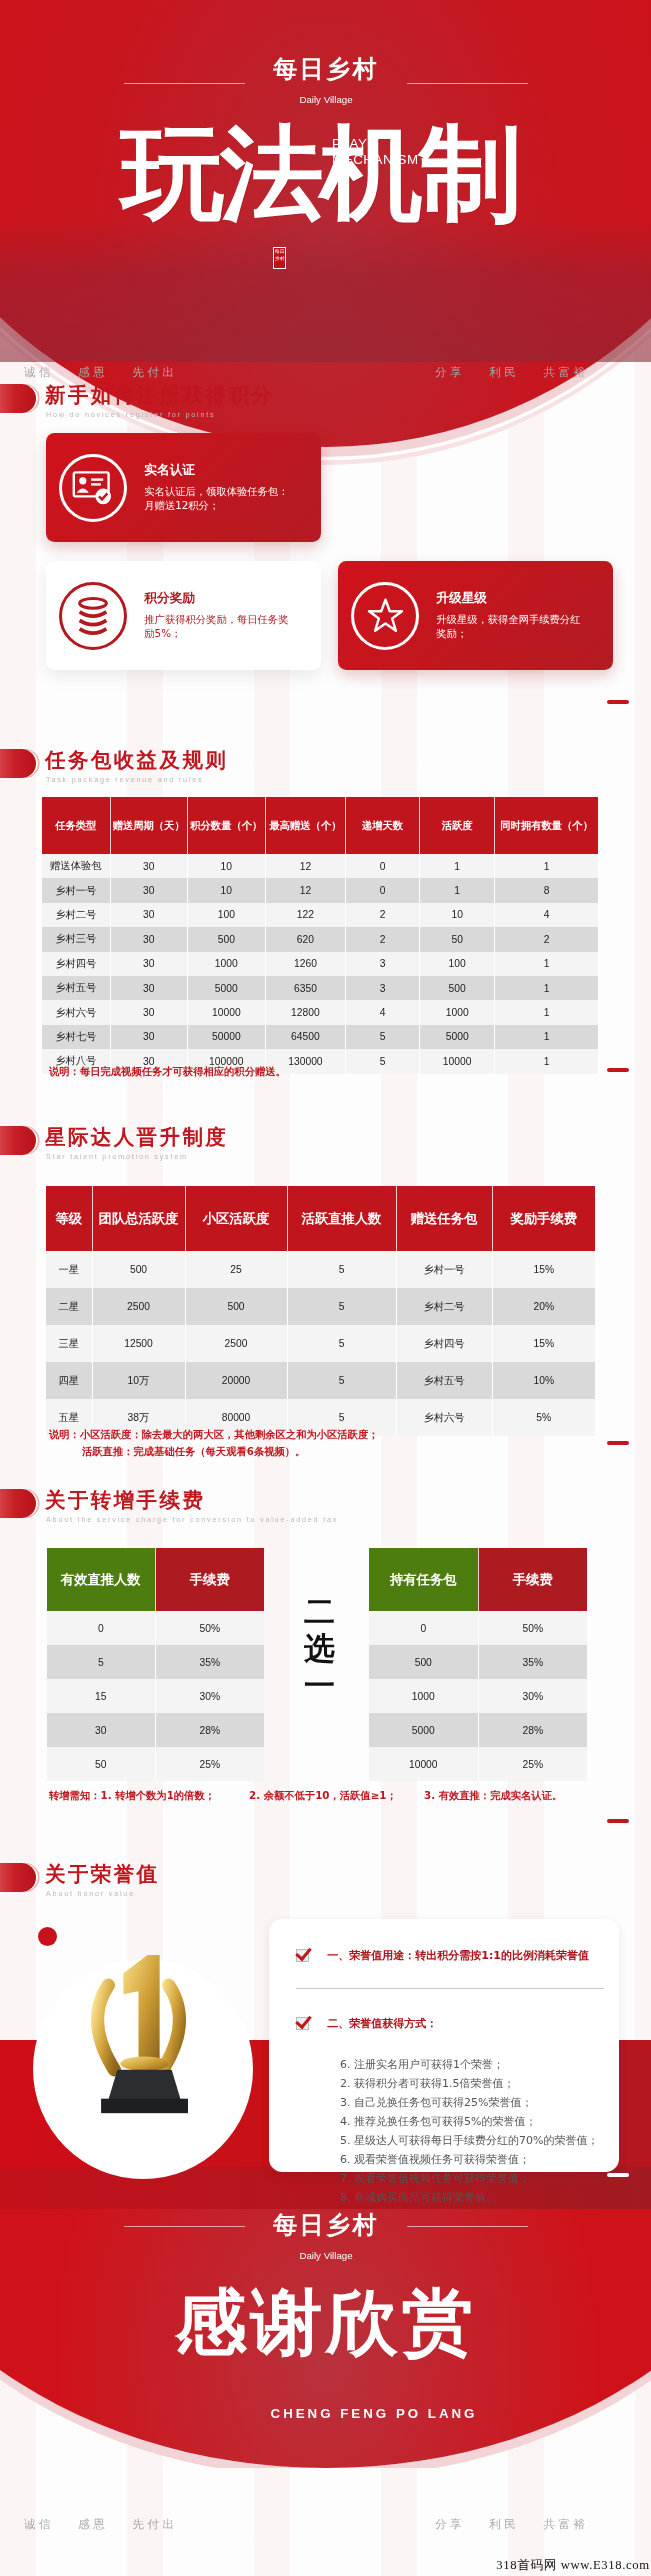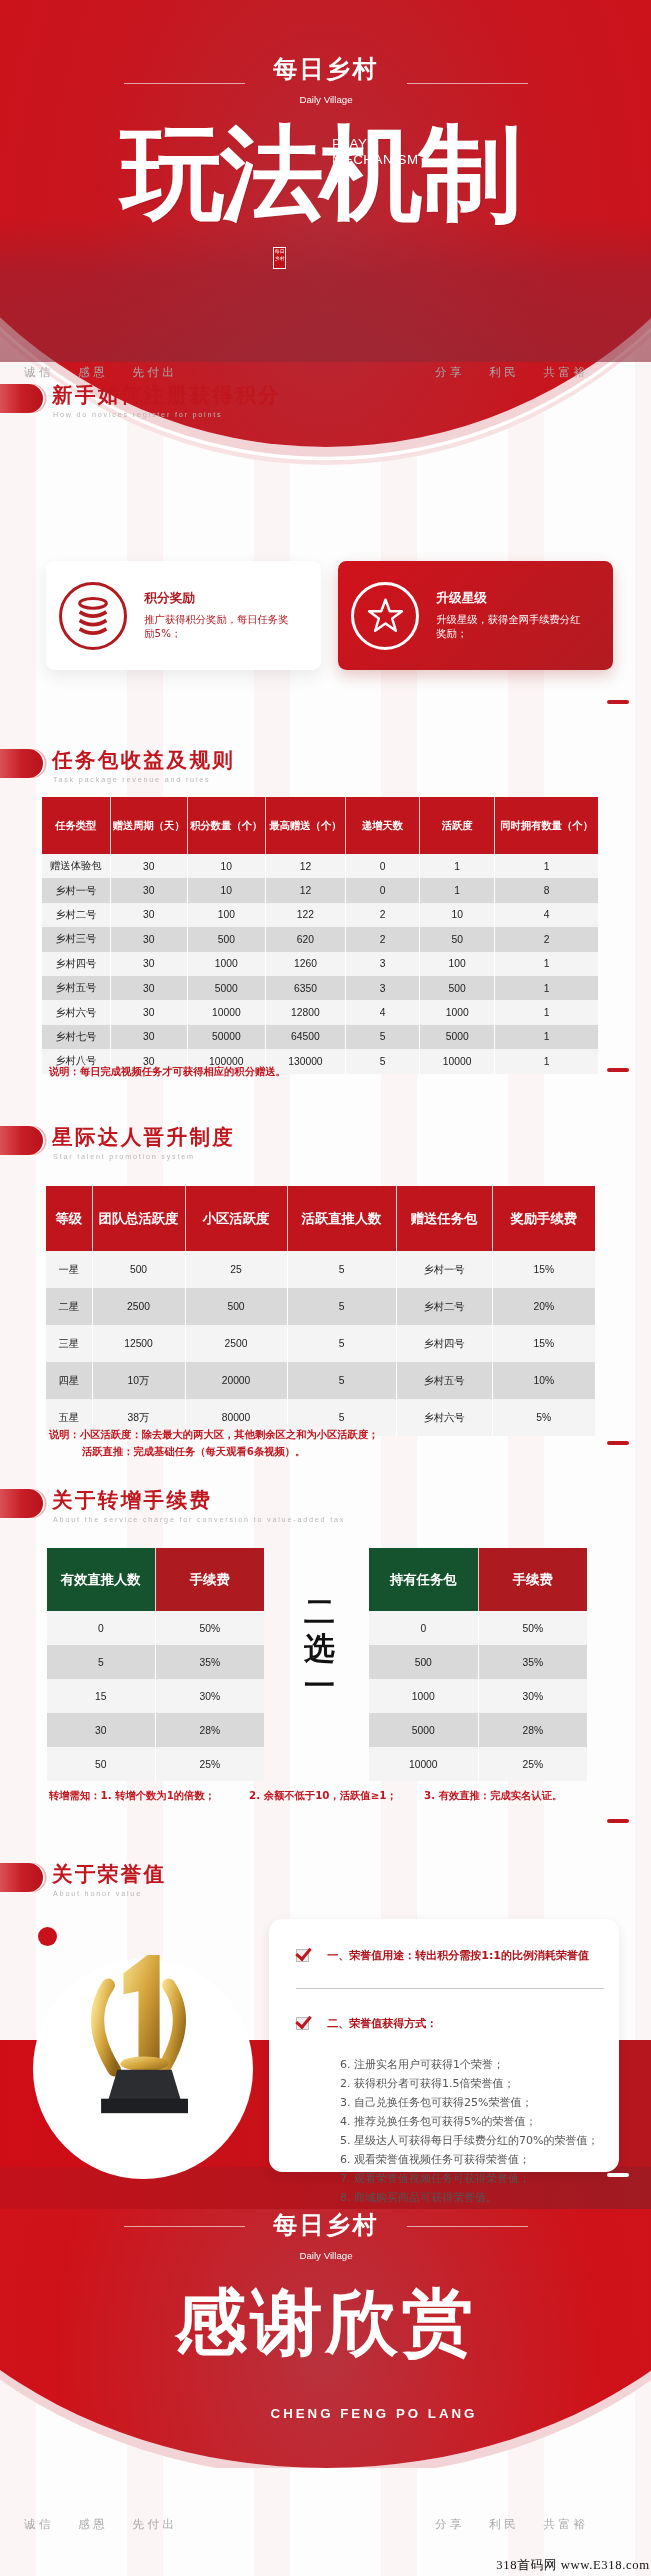--- a/index.html
+++ b/index.html
@@ -30,21 +30,21 @@
     font-family: "DejaVu Serif", serif; font-weight: 700; font-size: 103px; line-height: 1; letter-spacing: -3.6px;
     text-shadow: 1.2px 1.2px 0 rgba(0,0,0,0.08); }
   .hero-title span { display: inline-block; }
   .hero-sub { position: absolute; left: 332px; top: 136px; color: #fff; font-family: "Liberation Sans", sans-serif; font-size: 13.3px; line-height: 15.7px; letter-spacing: 0.6px; }
   .hero-seal { position: absolute; left: 273px; top: 247px; width: 13.3px; height: 22px; background: #c01018; border: 0.6px solid #fff; color: #fff; font-size: 4.8px; text-align: center; line-height: 7.2px; }
 
   .motto { position: absolute; z-index: 2; font-size: 11.5px; color: #a9a9a9; letter-spacing: 3.6px; }
   .motto span { margin-right: 24px; }
 
   
-  .sec-head { position: absolute; left: 7px; z-index: 2; height: 42px; width: 422px; }
+  .sec-head { position: absolute; left: 0; z-index: 2; height: 42px; width: 422px; }
   .sec-pill { position: absolute; left: -18px; top: 4.8px; width: 54px; height: 29px; border-radius: 0 18px 18px 0;
     background: linear-gradient(90deg, #e36a6f 0%, #c81f27 60%, #b8121a 100%);
     box-shadow: 2.4px 0 0 -0.6px #fff, 3.6px 0 0 0 #e7b6b8; }
   .sec-title { position: absolute; left: 45px; top: 2.4px; font-size: 20.5px; font-weight: 700; color: #c0161e; letter-spacing: 2.4px; white-space: nowrap; }
   .sec-sub { position: absolute; left: 46px; top: 31px; font-size: 7.2px; color: #b8b8b8; letter-spacing: 1.8px; font-family: "Liberation Sans", sans-serif; white-space: nowrap; }
   .sec-dash { position: absolute; right: 23px; width: 22px; height: 4.2px; border-radius: 2.4px; background: #c0161e; z-index: 2; }
 
   
   .card { position: absolute; z-index: 2; width: 275px; height: 109px; border-radius: 8.4px; display: flex; align-items: center; padding-left: 13.3px; }
   .card.red { background: linear-gradient(135deg, #d0121b 0%, #b31b22 100%); box-shadow: 0 6px 14.5px rgba(150,0,0,0.22); color: #fff; }
@@ -62,21 +62,21 @@
   .tbl { position: absolute; z-index: 2; border-collapse: collapse; table-layout: fixed; }
   .tbl th { background: #c0151d; color: #fff; font-weight: 700; font-size: 10.3px; border-right: 0.6px solid rgba(255,255,255,0.8); white-space: nowrap; }
   .tbl td { text-align: center; font-size: 10.3px; color: #222; border-right: 0.6px solid #fff; font-family: "Liberation Sans", sans-serif; }
   .tbl tr:nth-child(odd) td { background: rgba(243,243,243,0.95); }
   .tbl tr:nth-child(even) td { background: rgba(215,215,215,0.95); }
   .tbl th:last-child, .tbl td:last-child { border-right: none; }
 
   .note { position: absolute; z-index: 2; color: #c0161e; font-weight: 700; font-size: 10.3px; line-height: 17px; }
 
   
-  .fee th.dark { background: #14532d; }
+  .fee th.dark { background: #4d7c0f; }
   .fee th.red { background: #ad1b21; }
   .either { position: absolute; z-index: 2; left: 304px; top: 1593px; width: 28px; text-align: center; font-size: 31px; font-weight: 900; color: #111; line-height: 37px; }
 
   
   .honor-red { position: absolute; z-index: 1; left: 0; top: 2040px; width: 652px; height: 127px; background: linear-gradient(90deg, #cf0d16 0%, #c4121a 60%, #b5171f 100%); }
   .honor-circle { position: absolute; z-index: 2; left: 33px; top: 1959px; width: 220px; height: 220px; border-radius: 50%; background: #fff; }
   .honor-dot { position: absolute; z-index: 3; left: 38px; top: 1927px; width: 19.3px; height: 19.3px; border-radius: 50%; background: #c8111a; }
   .trophy { position: absolute; z-index: 3; left: 72px; top: 1943px; width: 133px; height: 175px; }
   .honor-card { position: absolute; z-index: 3; left: 269px; top: 1919px; width: 350px; height: 253px; background: #fff; border-radius: 13.3px; box-shadow: 0 3.6px 12px rgba(0,0,0,0.08); }
   .hc-row { position: absolute; left: 27px; display: flex; align-items: center; }
@@ -128,20 +128,37 @@
   <div class="motto" style="left:435px;top:365px;">
     <span>分享</span><span>利民</span><span style="margin-right:0">共富裕</span>
   </div>
 
   <div class="sec-head" style="top:379px;">
     <div class="sec-pill"></div>
     <div class="sec-title">新手如何注册获得积分</div>
     <div class="sec-sub">How do novices register for points</div>
   </div>
 
+  <div class="card red" style="left:46px;top:433px;">
+    <div class="card-icon">
+      <svg width="42" height="36" viewBox="0 0 70 60">
+          <rect x="3" y="4" width="58" height="40" rx="3" fill="none" stroke="#fff" stroke-width="4"></rect>
+          <circle cx="18" cy="18" r="6" fill="#fff"></circle>
+          <path d="M8 38 q10 -14 20 0z" fill="#fff"></path>
+          <rect x="32" y="14" width="20" height="4" fill="#fff"></rect>
+          <rect x="32" y="22" width="16" height="4" fill="#fff"></rect>
+          <circle cx="52" cy="44" r="13" fill="#fff"></circle>
+          <path d="M45 44 l5 5 l9 -10" fill="none" stroke="#c0161e" stroke-width="4"></path>
+        </svg>
+    </div>
+    <div class="card-text">
+      <div class="card-title">实名认证</div>
+      <div class="card-desc">实名认证后，领取体验任务包：月赠送12积分；</div>
+    </div>
+  </div>
 
 
   <div class="card white" style="left:46px;top:561px;">
     <div class="card-icon">
       <svg width="34" height="39" viewBox="0 0 56 64">
           <ellipse cx="28" cy="12" rx="22" ry="8" fill="none" stroke="#b21a20" stroke-width="5"></ellipse>
           <path d="M6 26 q22 14 44 0" fill="none" stroke="#b21a20" stroke-width="6"></path>
           <path d="M6 40 q22 14 44 0" fill="none" stroke="#b21a20" stroke-width="6"></path>
           <path d="M6 54 q22 14 44 0" fill="none" stroke="#b21a20" stroke-width="6"></path>
         </svg>

